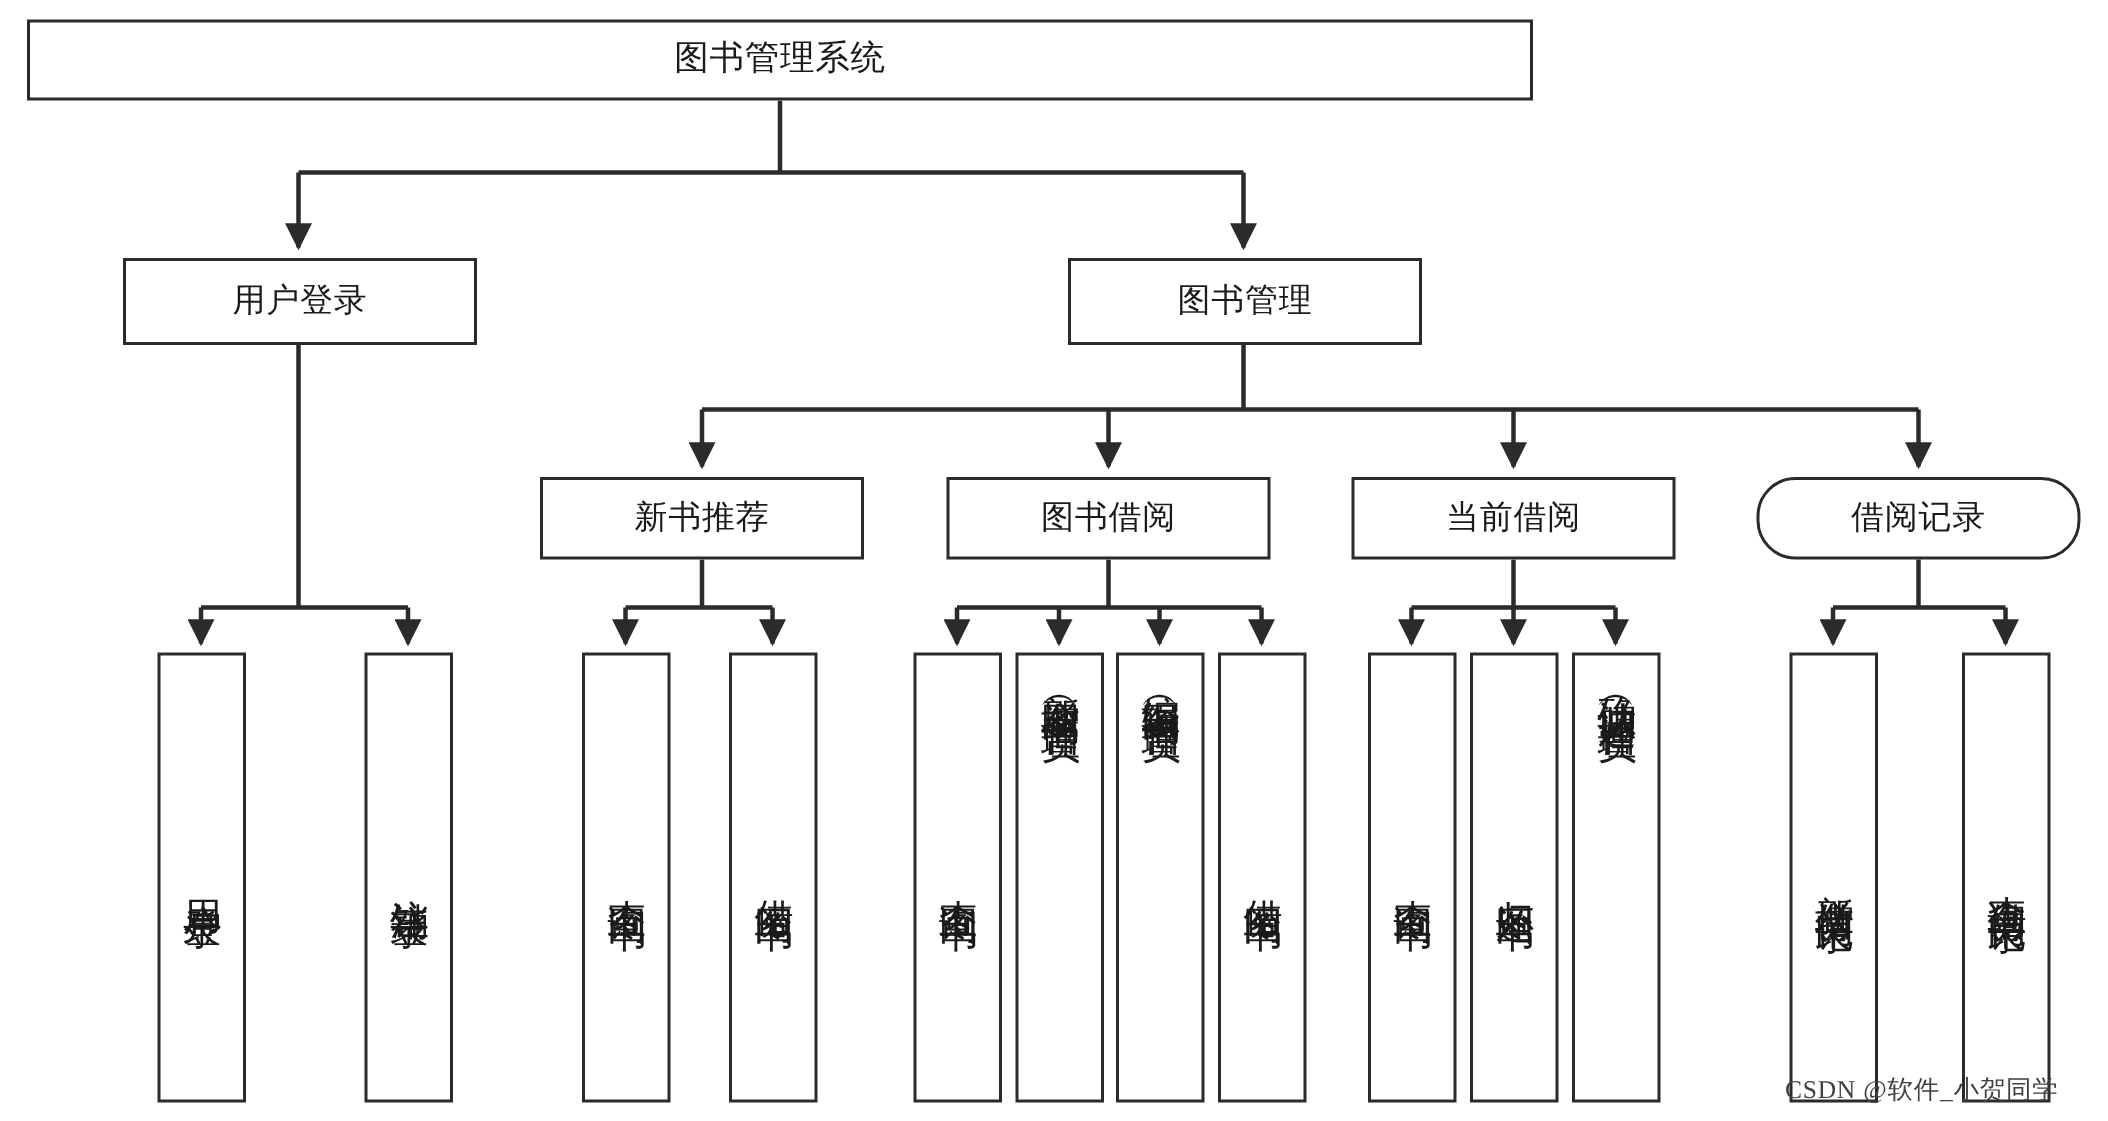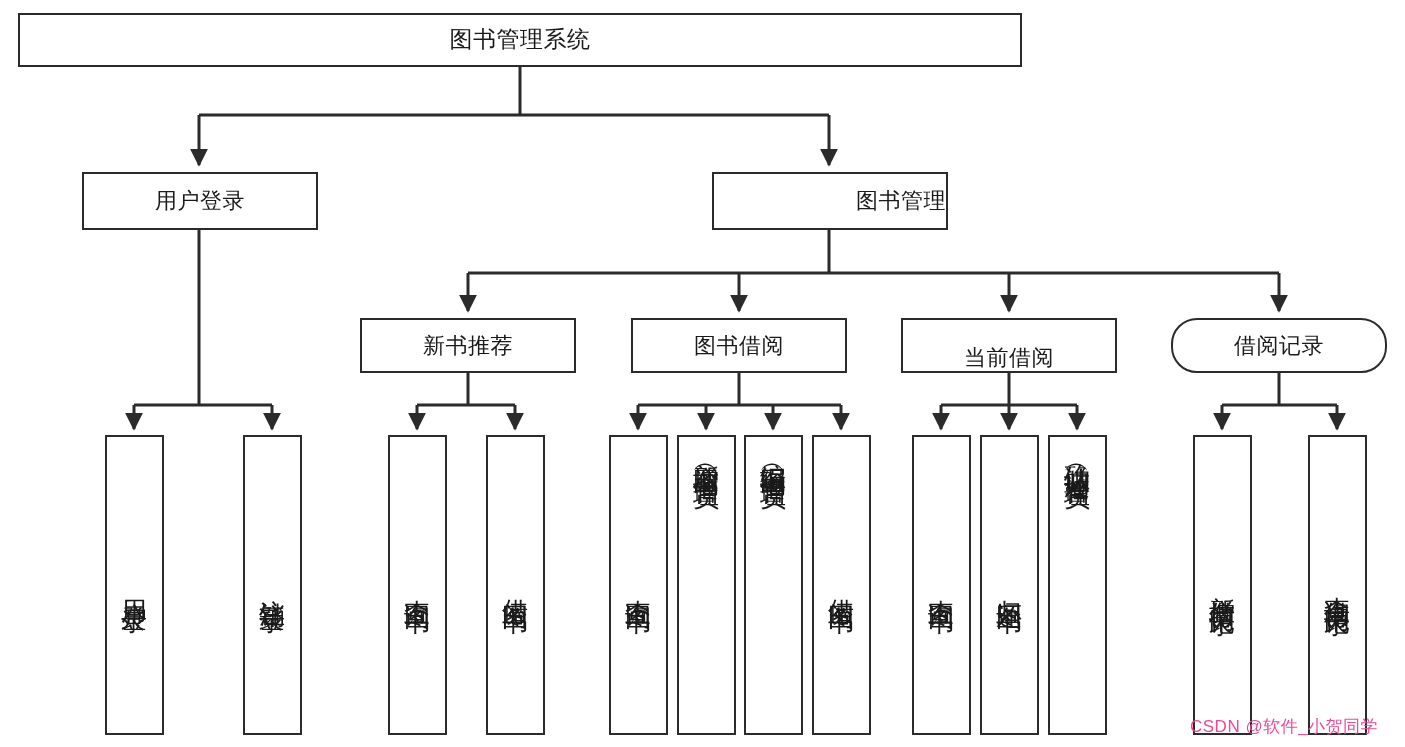--- a/index.html
+++ b/index.html
@@ -63,24 +63,24 @@
   
   .node.vert.mid{
     align-items:center;
     padding-top:0;
   }
   #watermark{
     position:absolute;
     left:1190px;
     top:715px;
     font-size:17px;
-    color:#ec4899;
+    color:#404040;
     letter-spacing:0.5px;
     white-space:nowrap;
-    font-family:Liberation Sans, sans-serif;
+    font-family:Liberation Serif, serif;
   }
 </style>
 </head>
 <body>
 
 <div id="canvas">
 
   <svg id="wires" viewBox="0 0 1405 747" xmlns="http://www.w3.org/2000/svg">
     <defs>
       <marker id="arw" viewBox="0 0 10 10" refX="9" refY="5" markerWidth="6" markerHeight="6" orient="auto-start-reverse">
@@ -131,31 +131,31 @@
     </g>
   </svg>
 
   <div class="node horiz root" style="left:18px;top:13px;width:1004px;height:54px;">
     <span class="lbl">图书管理系统</span>
   </div>
 
   <div class="node horiz" style="left:82px;top:172px;width:236px;height:58px;">
     <span class="lbl">用户登录</span>
   </div>
-  <div class="node horiz" style="left:712px;top:172px;width:236px;height:58px;justify-content:flex-end;">
+  <div class="node horiz" style="left:712px;top:172px;width:236px;height:58px;">
     <span class="lbl">图书管理</span>
   </div>
 
   <div class="node horiz" style="left:631px;top:318px;width:216px;height:55px;">
     <span class="lbl">图书借阅</span>
   </div>
   <div class="node horiz" style="left:360px;top:318px;width:216px;height:55px;">
     <span class="lbl">新书推荐</span>
   </div>
-  <div class="node horiz" style="left:901px;top:318px;width:216px;height:55px;align-items:flex-end;">
+  <div class="node horiz" style="left:901px;top:318px;width:216px;height:55px;">
     <span class="lbl">当前借阅</span>
   </div>
   <div class="node horiz" style="left:1171px;top:318px;width:216px;height:55px;border-radius:26px;">
     <span class="lbl">借阅记录</span>
   </div>
 
   <div class="node vert mid" style="left:105px;top:435px;width:59px;height:300px;">
     <span class="lbl">用户登录</span>
   </div>
   <div class="node vert mid" style="left:243px;top:435px;width:59px;height:300px;">

